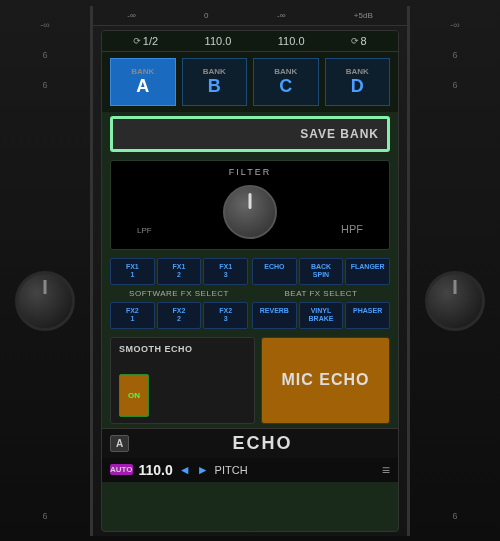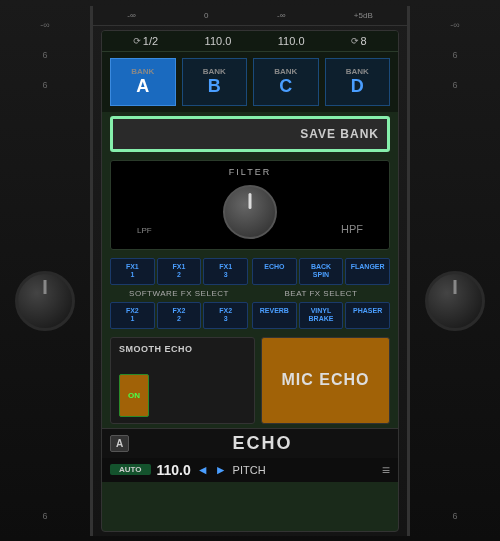--- a/index.html
+++ b/index.html
@@ -309,25 +309,25 @@
 
     
     .transport-bar {
       background: #0d0d0d;
       padding: 4px 8px;
       display: flex;
       align-items: center;
       gap: 6px;
     }
     .auto-badge {
-      background: #14532d;
+      background: #a21caf;
       color: #ccc;
       font-size: 8px;
       font-weight: bold;
-      padding: 1px 9px;
+      padding: 1px 0;
       border-radius: 2px;
     }
     .bpm-display {
       font-size: 14px;
       color: #eee;
       font-weight: bold;
     }
     .arrow-btn {
       color: #4a9eff;
       font-size: 12px;

